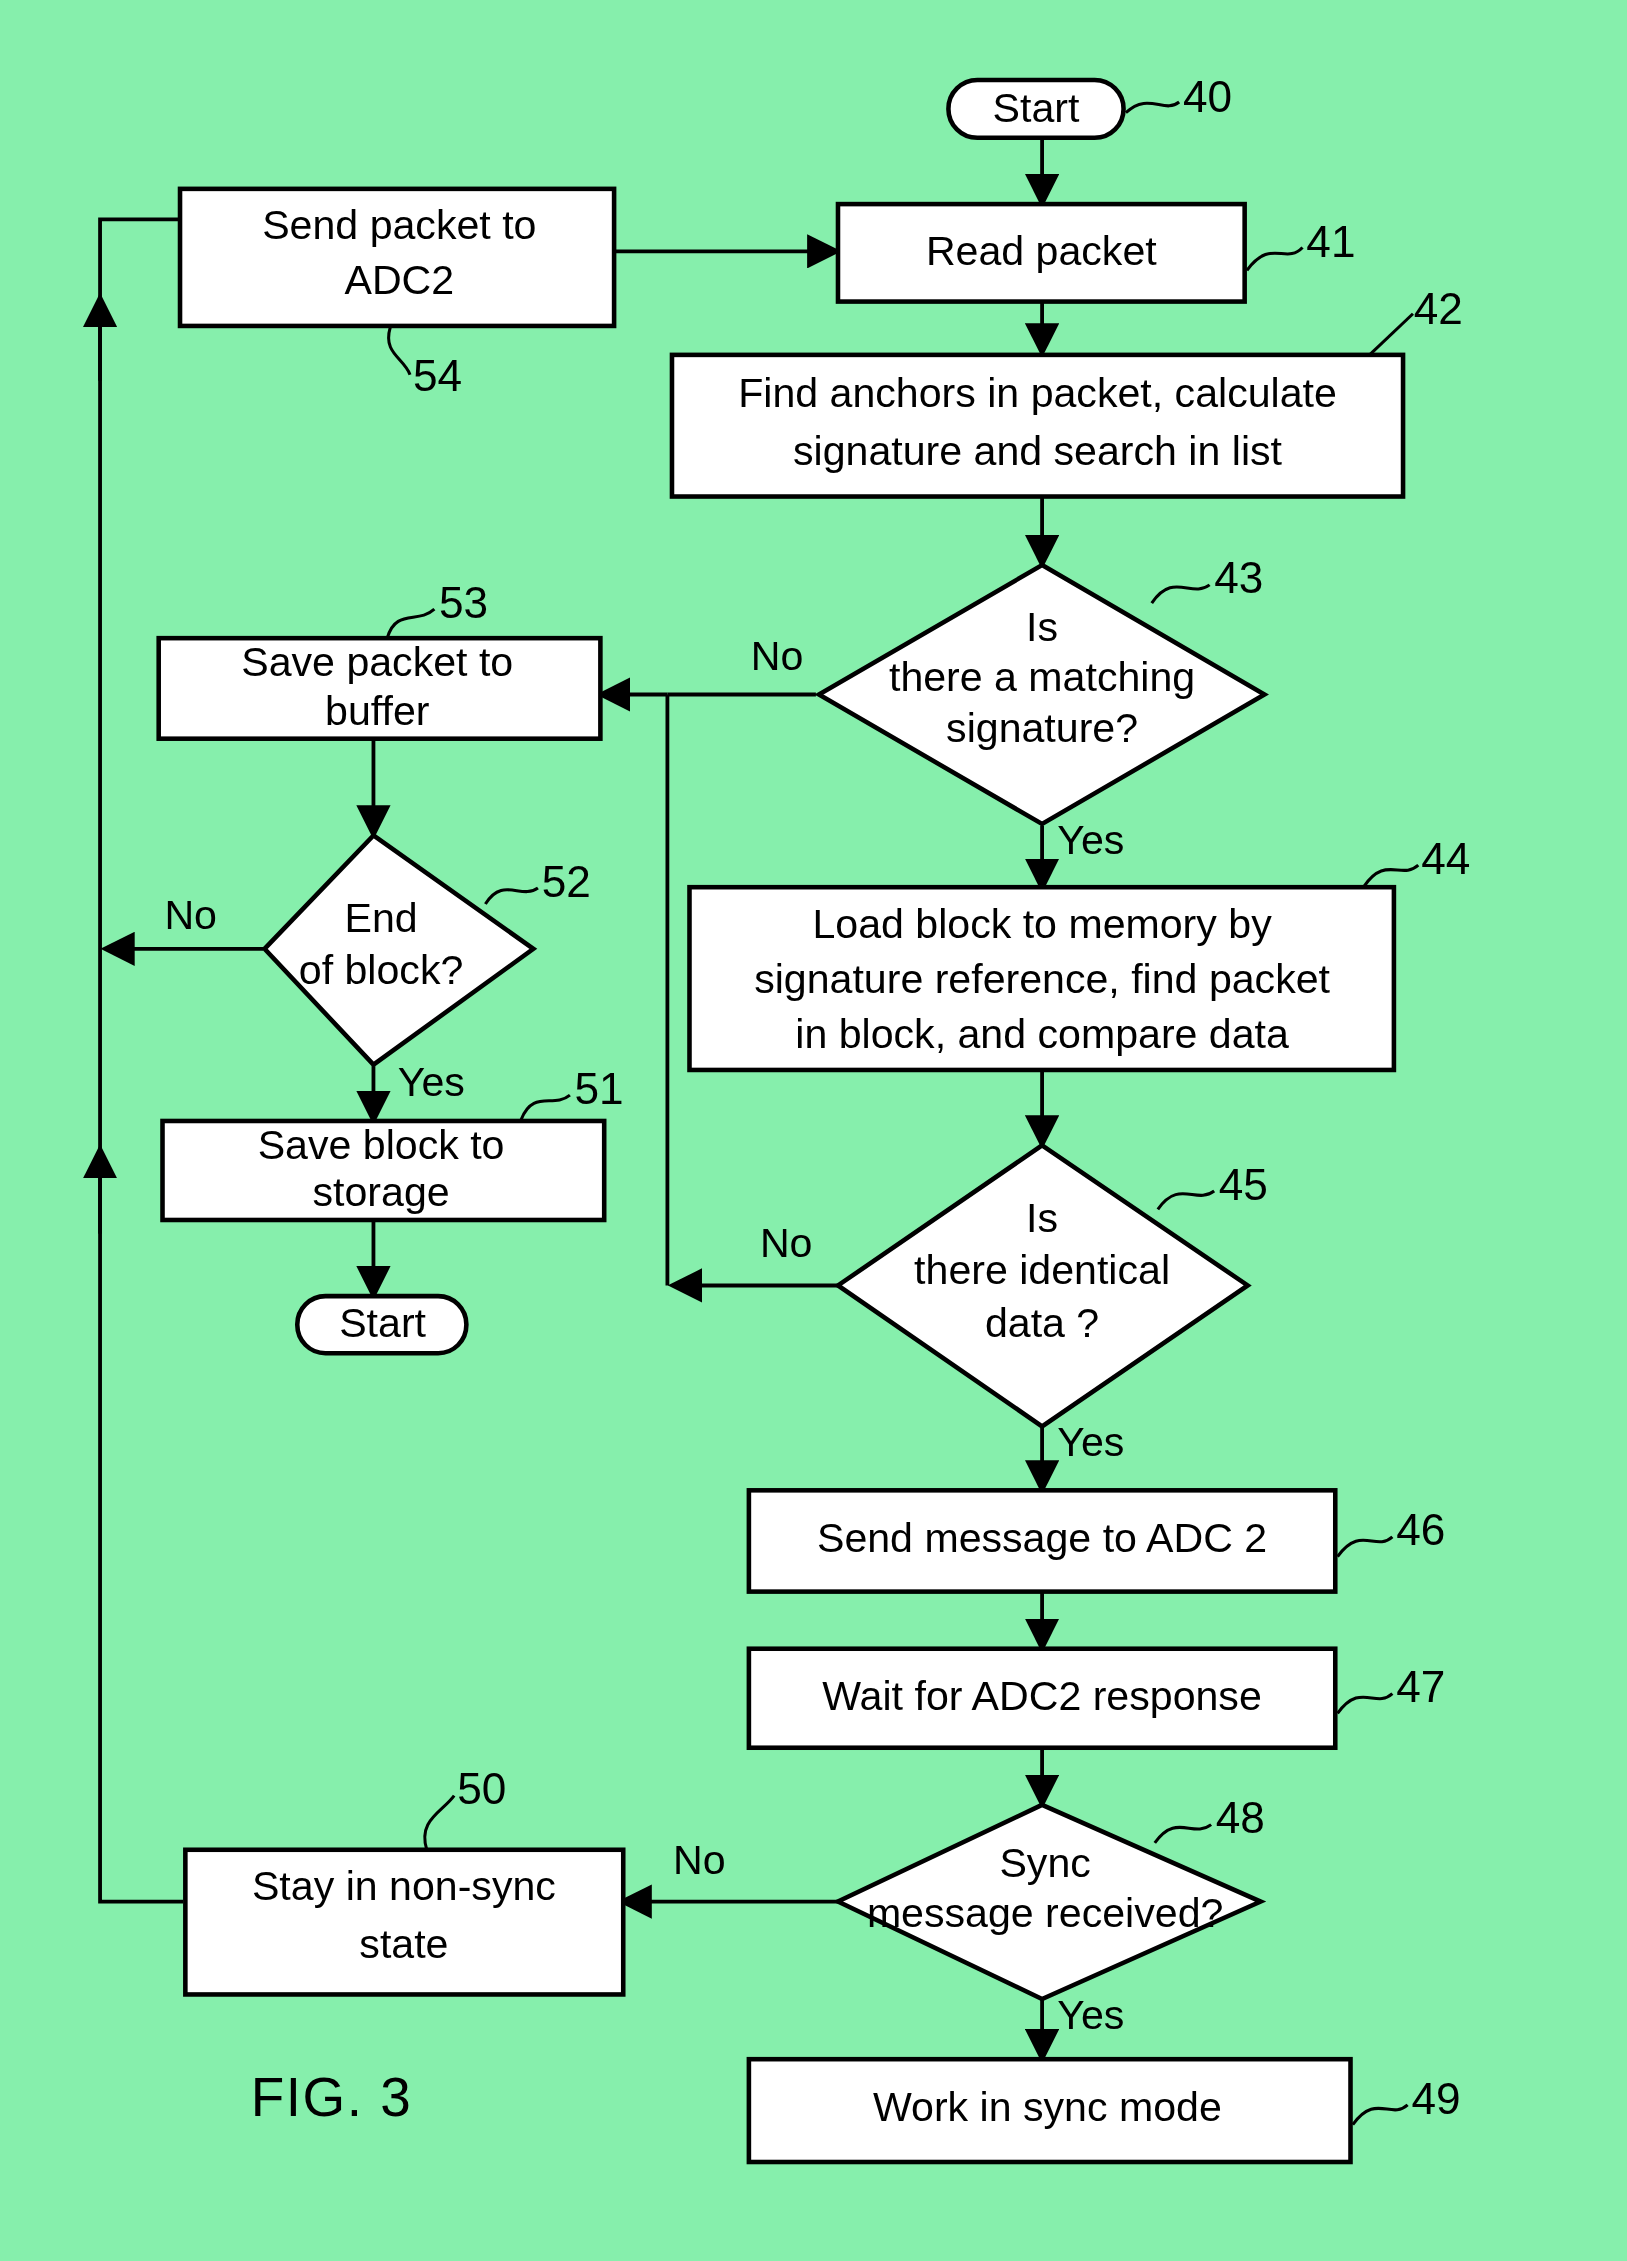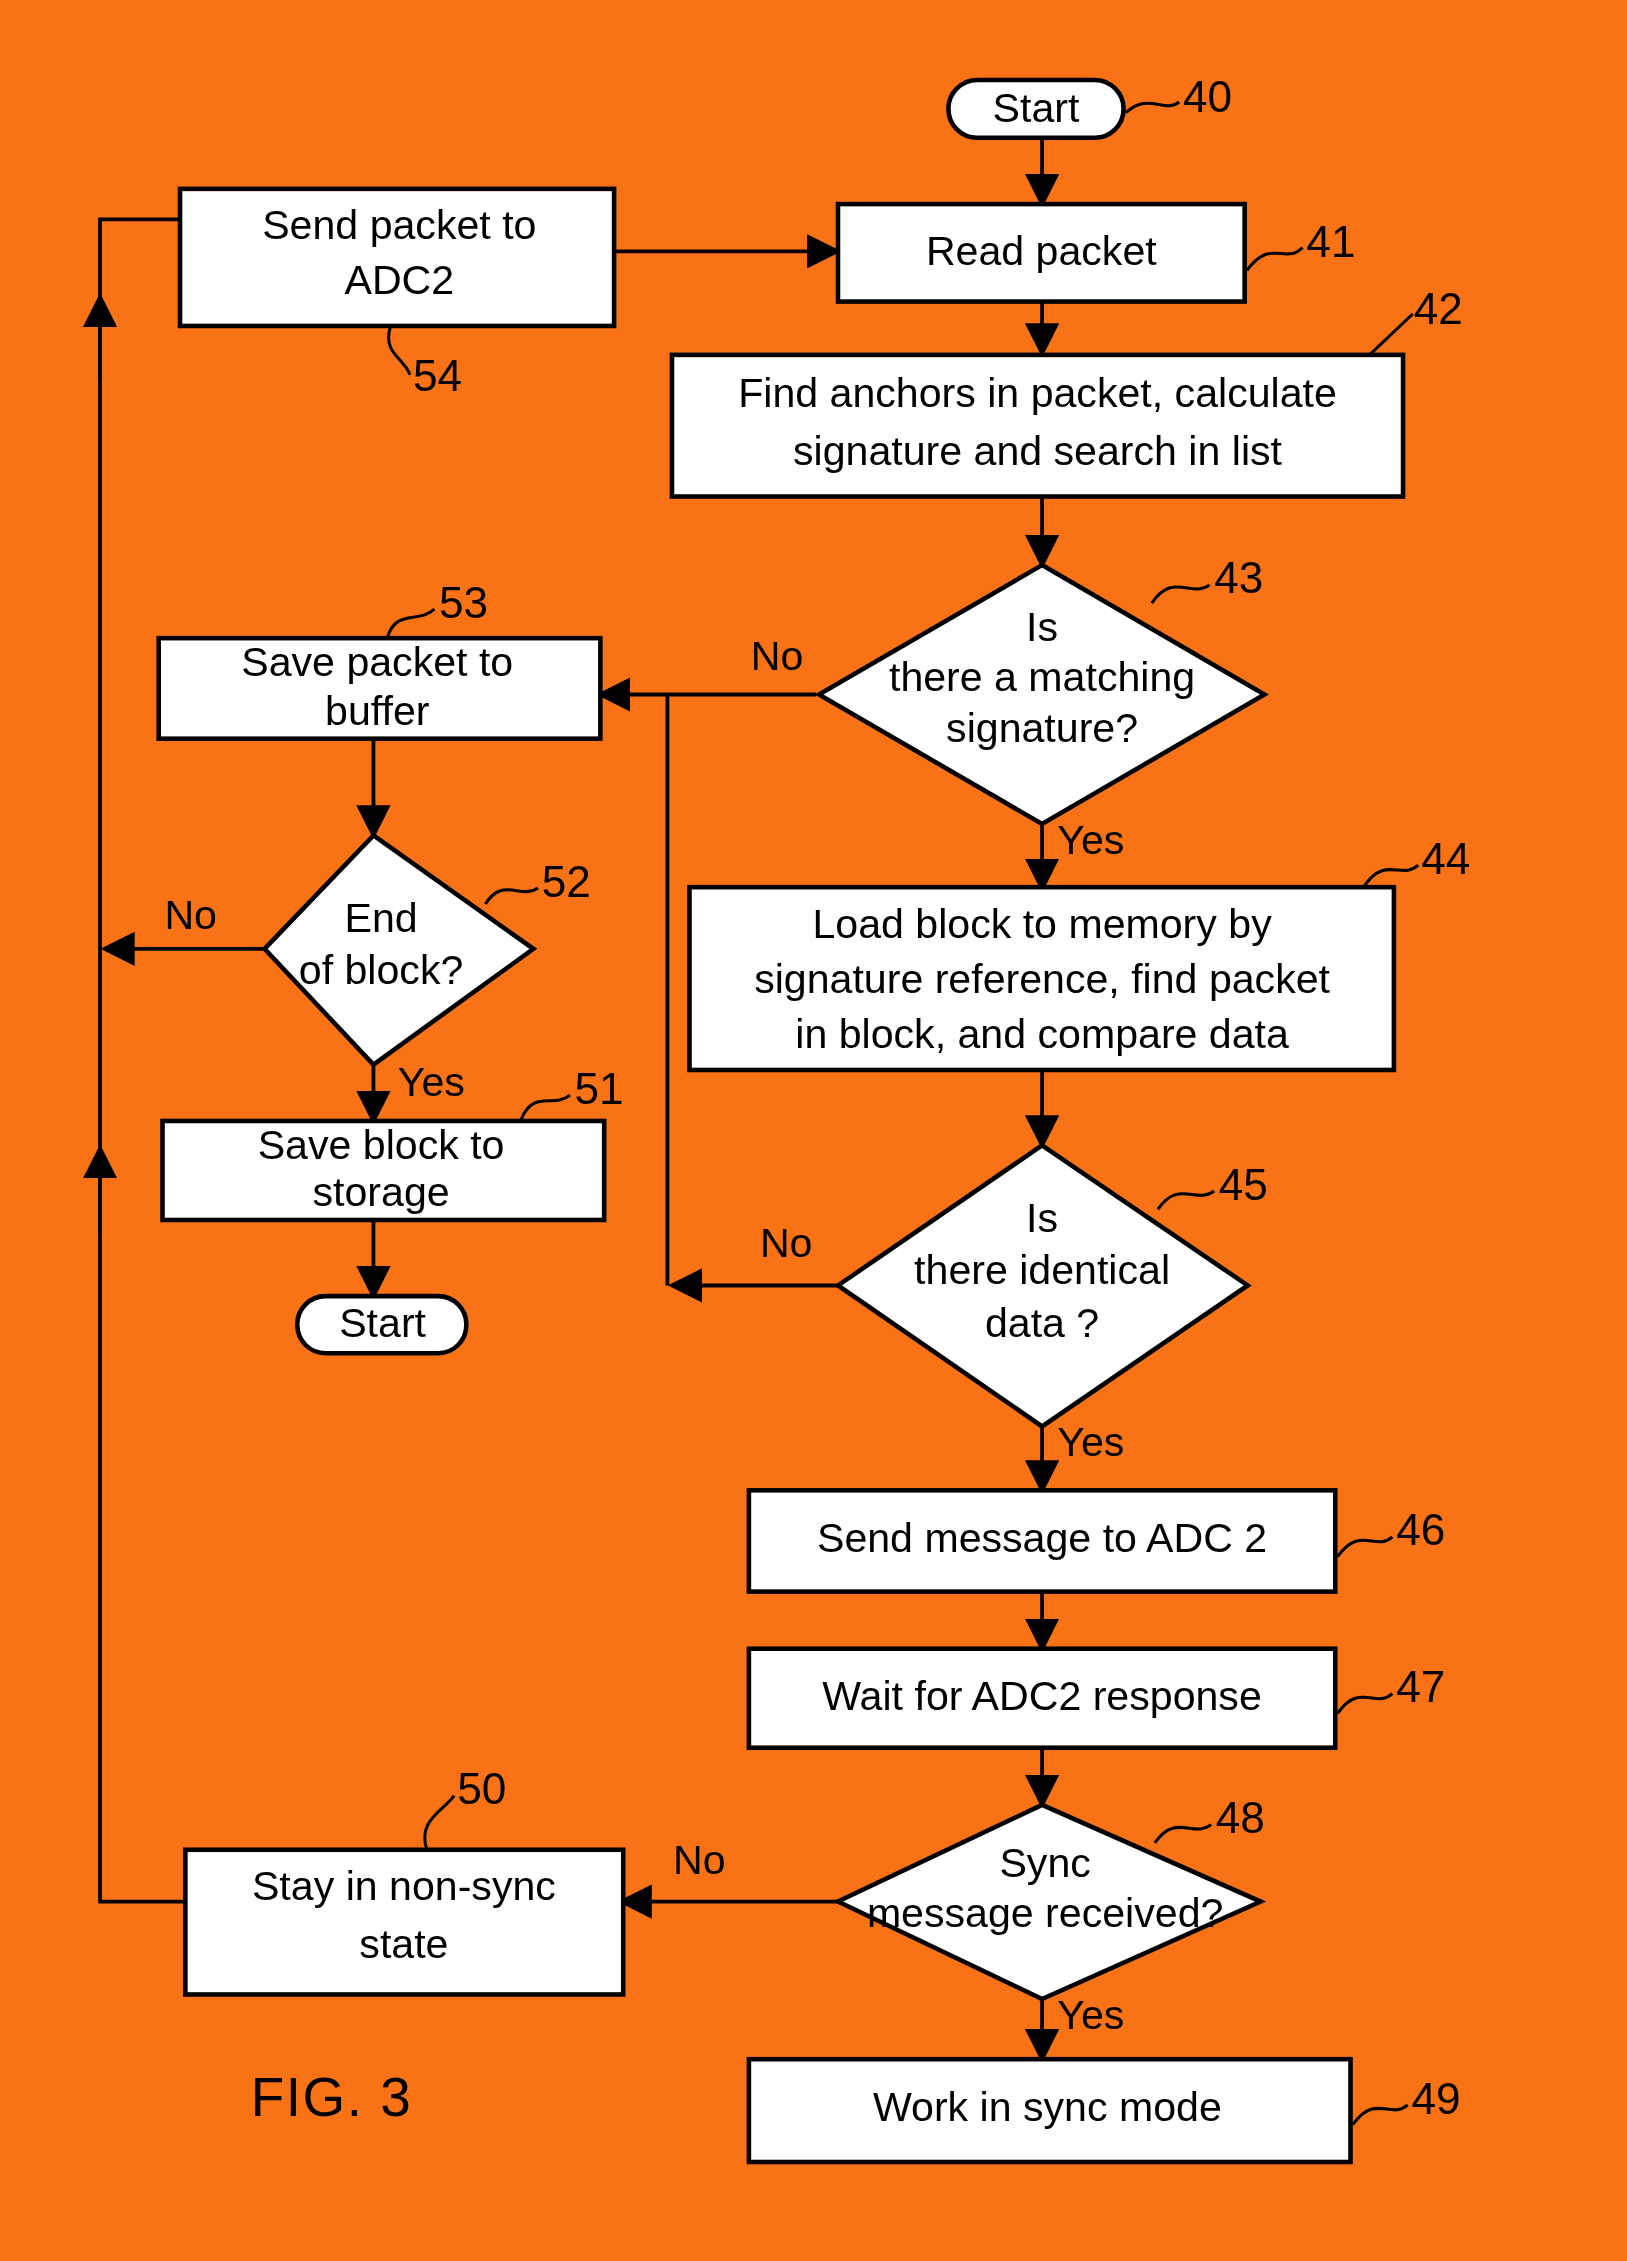--- a/index.html
+++ b/index.html
@@ -11,21 +11,21 @@
   body {
     width: 1628px;
     height: 2261px;
     overflow: hidden;
     font-family: "Liberation Sans", sans-serif;
   }
   #figure-root {
     position: relative;
     width: 1628px;
     height: 2261px;
-    background: #f97316;
+    background: #86efac;
     text-align: right;
   }
   svg#flowchart {
     display: block;
     width: 1628px;
     height: 2261px;
   }
   .shape {
     fill: #ffffff;
     stroke: #000000;

